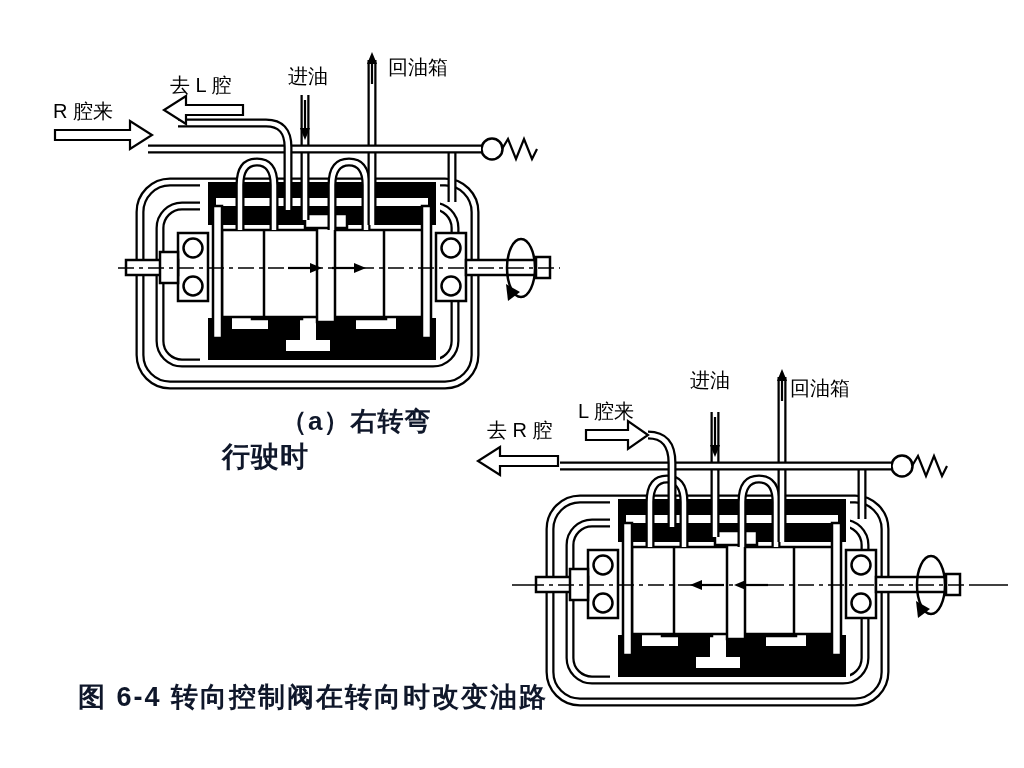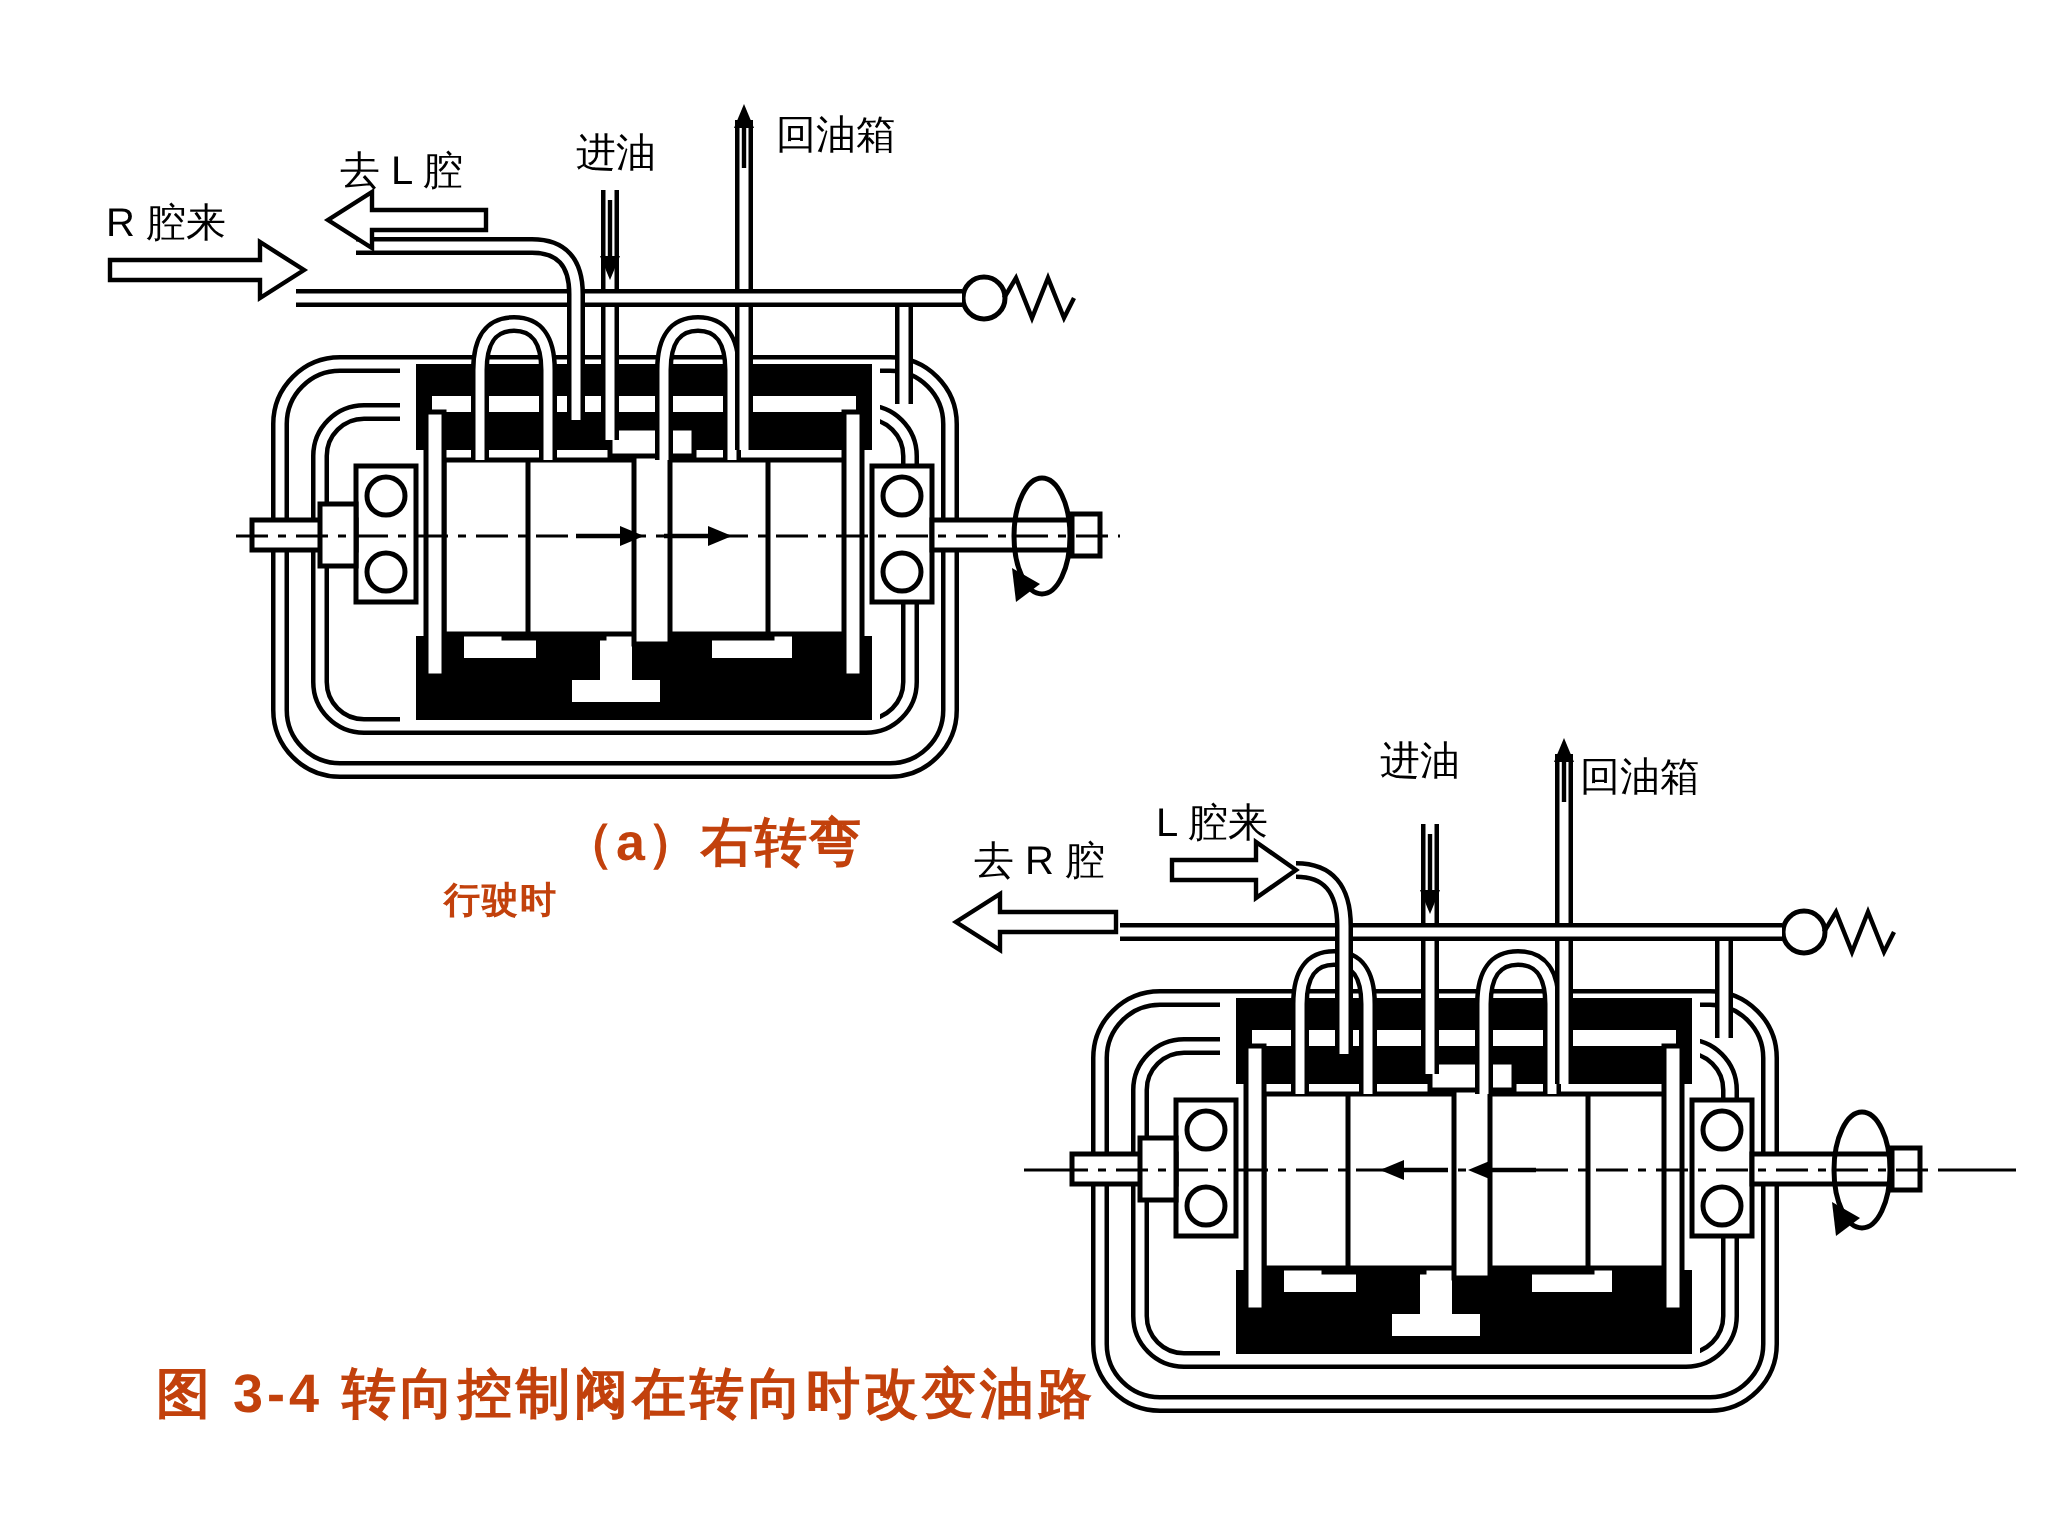--- a/index.html
+++ b/index.html
@@ -2,23 +2,23 @@
 <html><head>
 <meta charset="utf-8">
 <style>
   html,body{margin:0;padding:0}
   body{
     width:1024px;height:768px;position:relative;background:#ffffff;
     font-family:"Liberation Sans", sans-serif;overflow:hidden;color:#000;
   }
   .stage{position:absolute;left:0;top:0;width:1024px;height:768px}
   svg{position:absolute;left:0;top:0}
-  .cap{position:absolute;font-weight:bold;color:#c2410c;white-space:nowrap;letter-spacing:1px}
+  .cap{position:absolute;font-weight:bold;color:#0f172a;white-space:nowrap;letter-spacing:1px}
   .cap-a1{left:281px;top:404px;font-size:26px}
-  .cap-a2{left:222px;top:438px;font-size:18px}
+  .cap-a2{left:222px;top:438px;font-size:28px}
   .cap-b{left:628px;top:701px;font-size:25px}
   .cap-fig{left:78px;top:679px;font-size:27px;letter-spacing:2px}
   
   .po{fill:none;stroke:#000;stroke-width:9;stroke-linejoin:round;stroke-linecap:butt}
   .pi{fill:none;stroke:#fff;stroke-width:4.5;stroke-linejoin:round;stroke-linecap:butt}
   .ln{stroke:#000;stroke-width:2.5;fill:none}
   .part{fill:#fff;stroke:#000;stroke-width:2.5}
   .hollow-arrow{fill:#fff;stroke:#000;stroke-width:2.2;stroke-linejoin:miter}
   .thin{stroke:#000;stroke-width:2.2;fill:none}
   .lbl{font-size:20px;fill:#000;white-space:pre}
@@ -189,15 +189,15 @@
 
     <text class="lbl" x="-63" y="-60">去 R 腔</text>
     <text class="lbl" x="28" y="-79">L 腔来</text>
     <text class="lbl" x="140" y="-110">进油</text>
     <text class="lbl" x="240" y="-102">回油箱</text>
   </g>
 </svg>
 
 <div class="cap cap-a1">（a）右转弯</div>
 <div class="cap cap-a2">行驶时</div>
-<div class="cap cap-fig">图 3-4  转向控制阀在转向时改变油路</div>
+<div class="cap cap-fig">图 6-4  转向控制阀在转向时改变油路</div>
 
 </div>
 
 </body></html>

